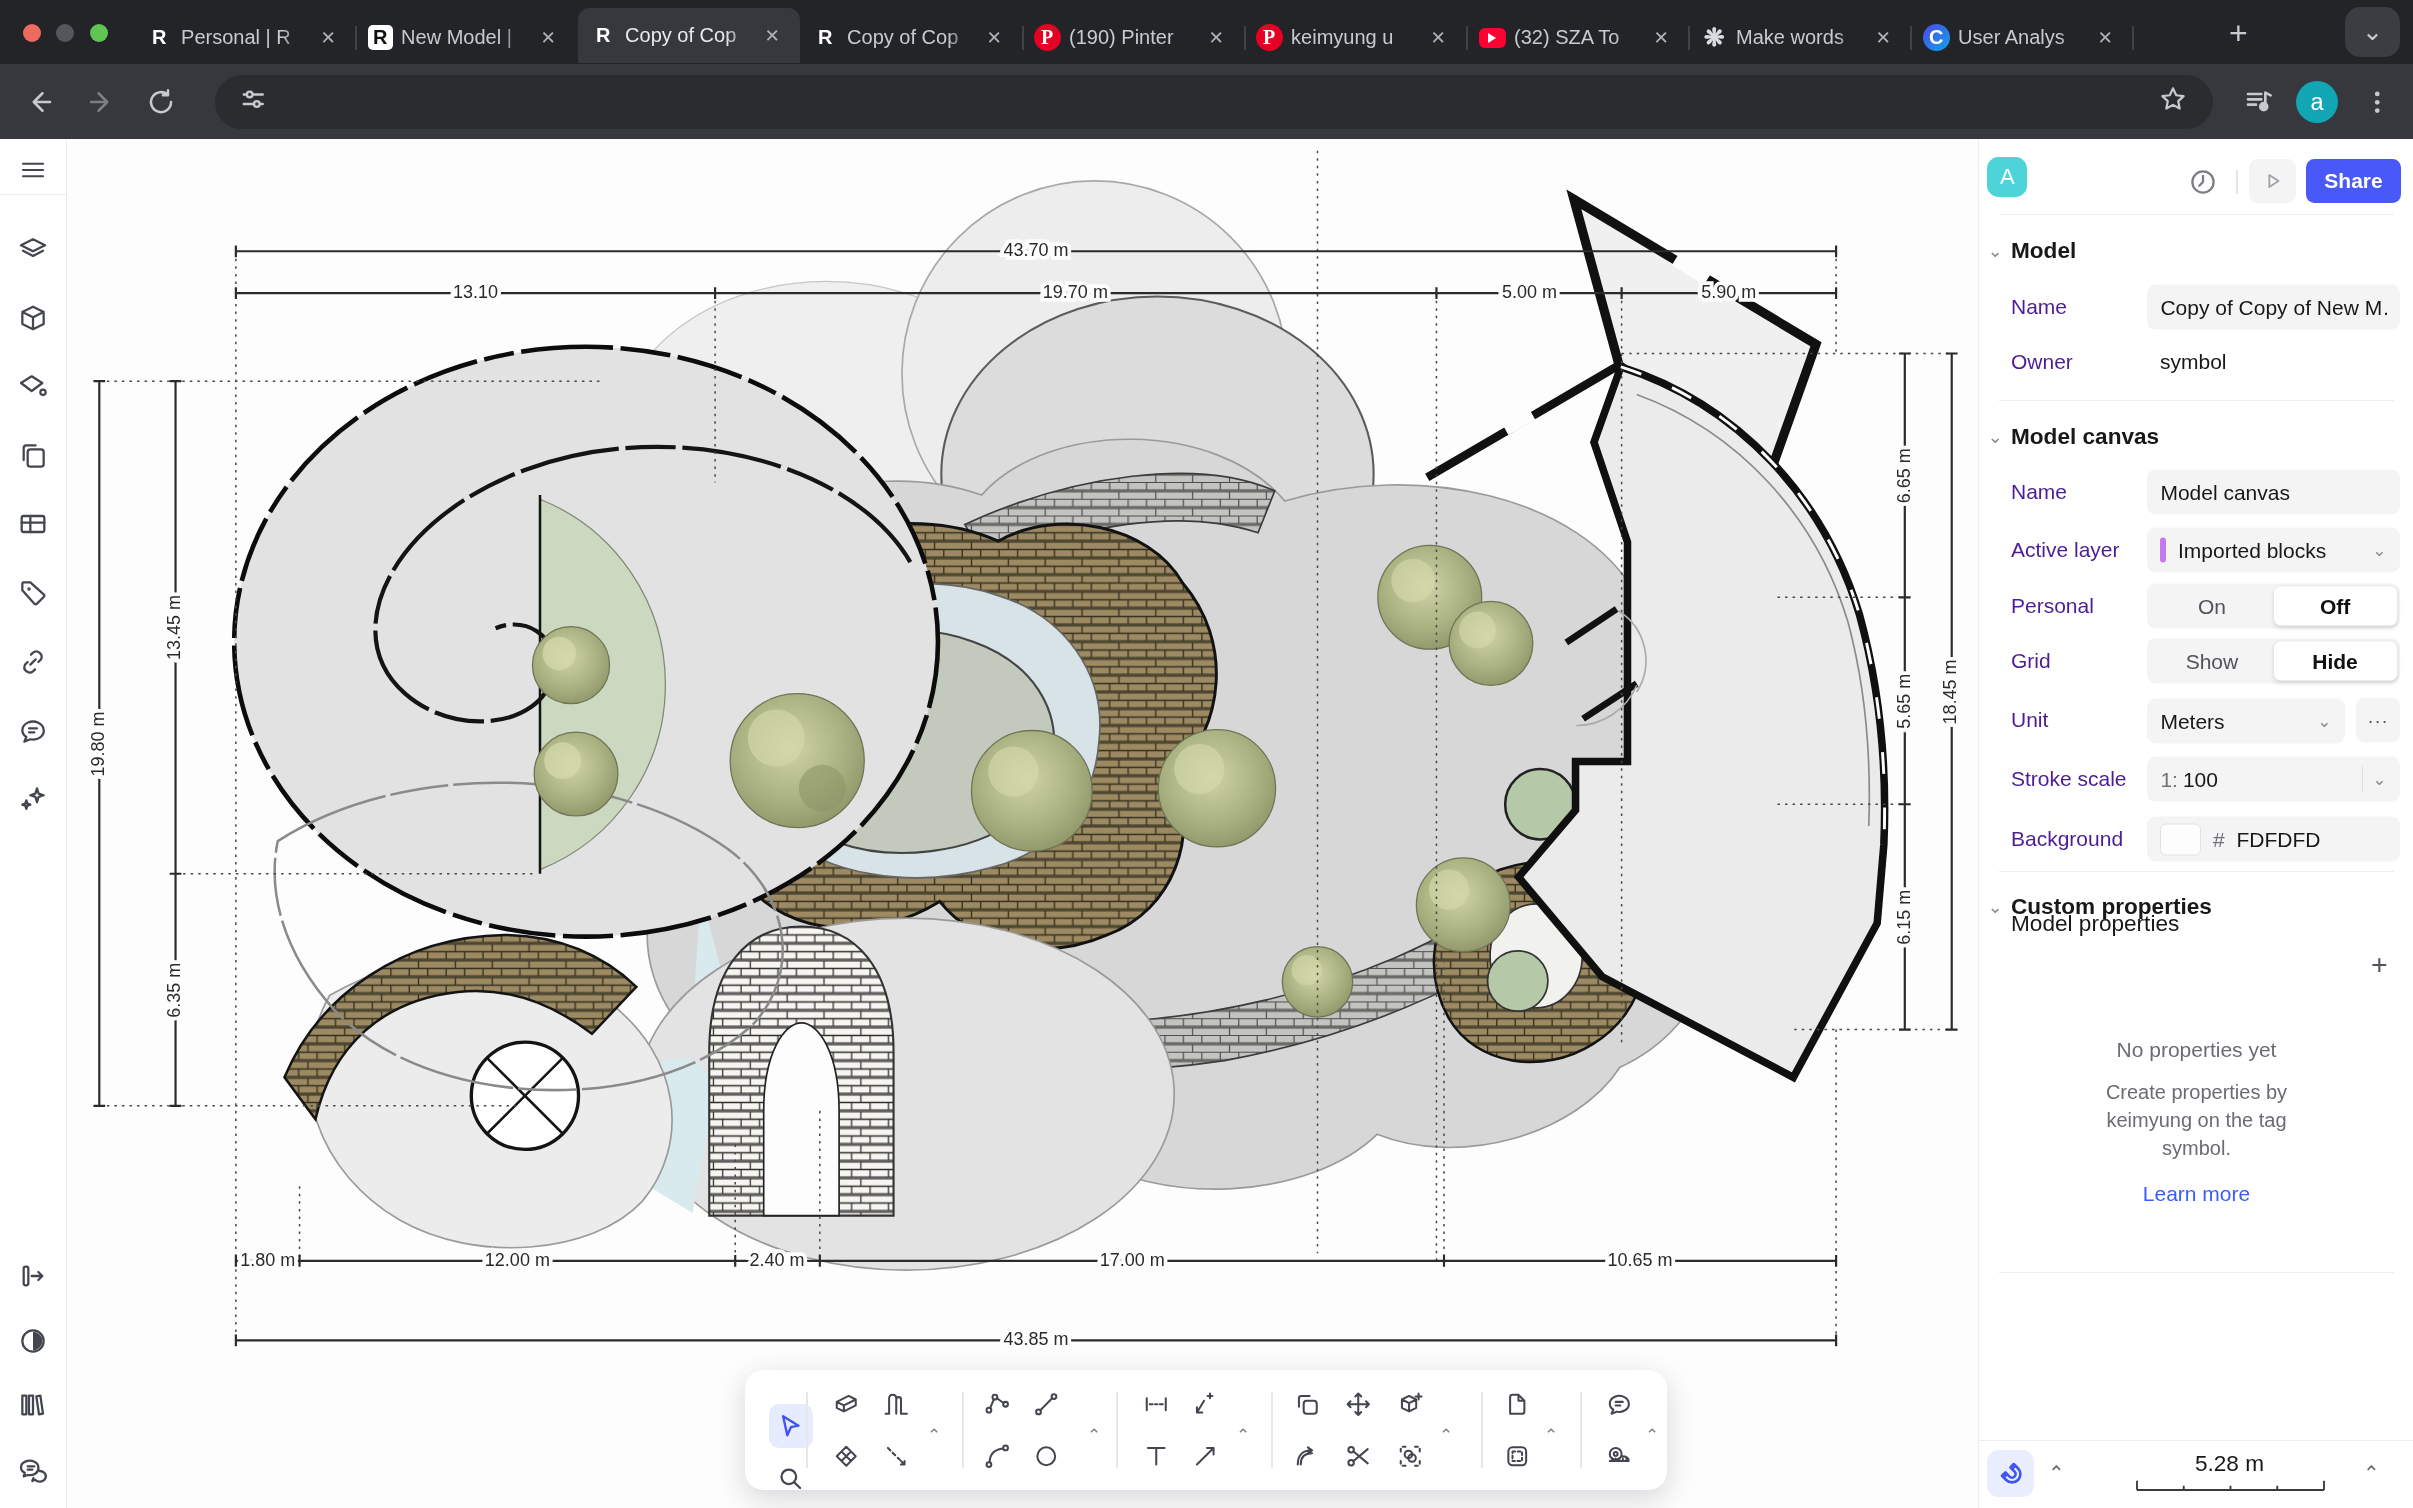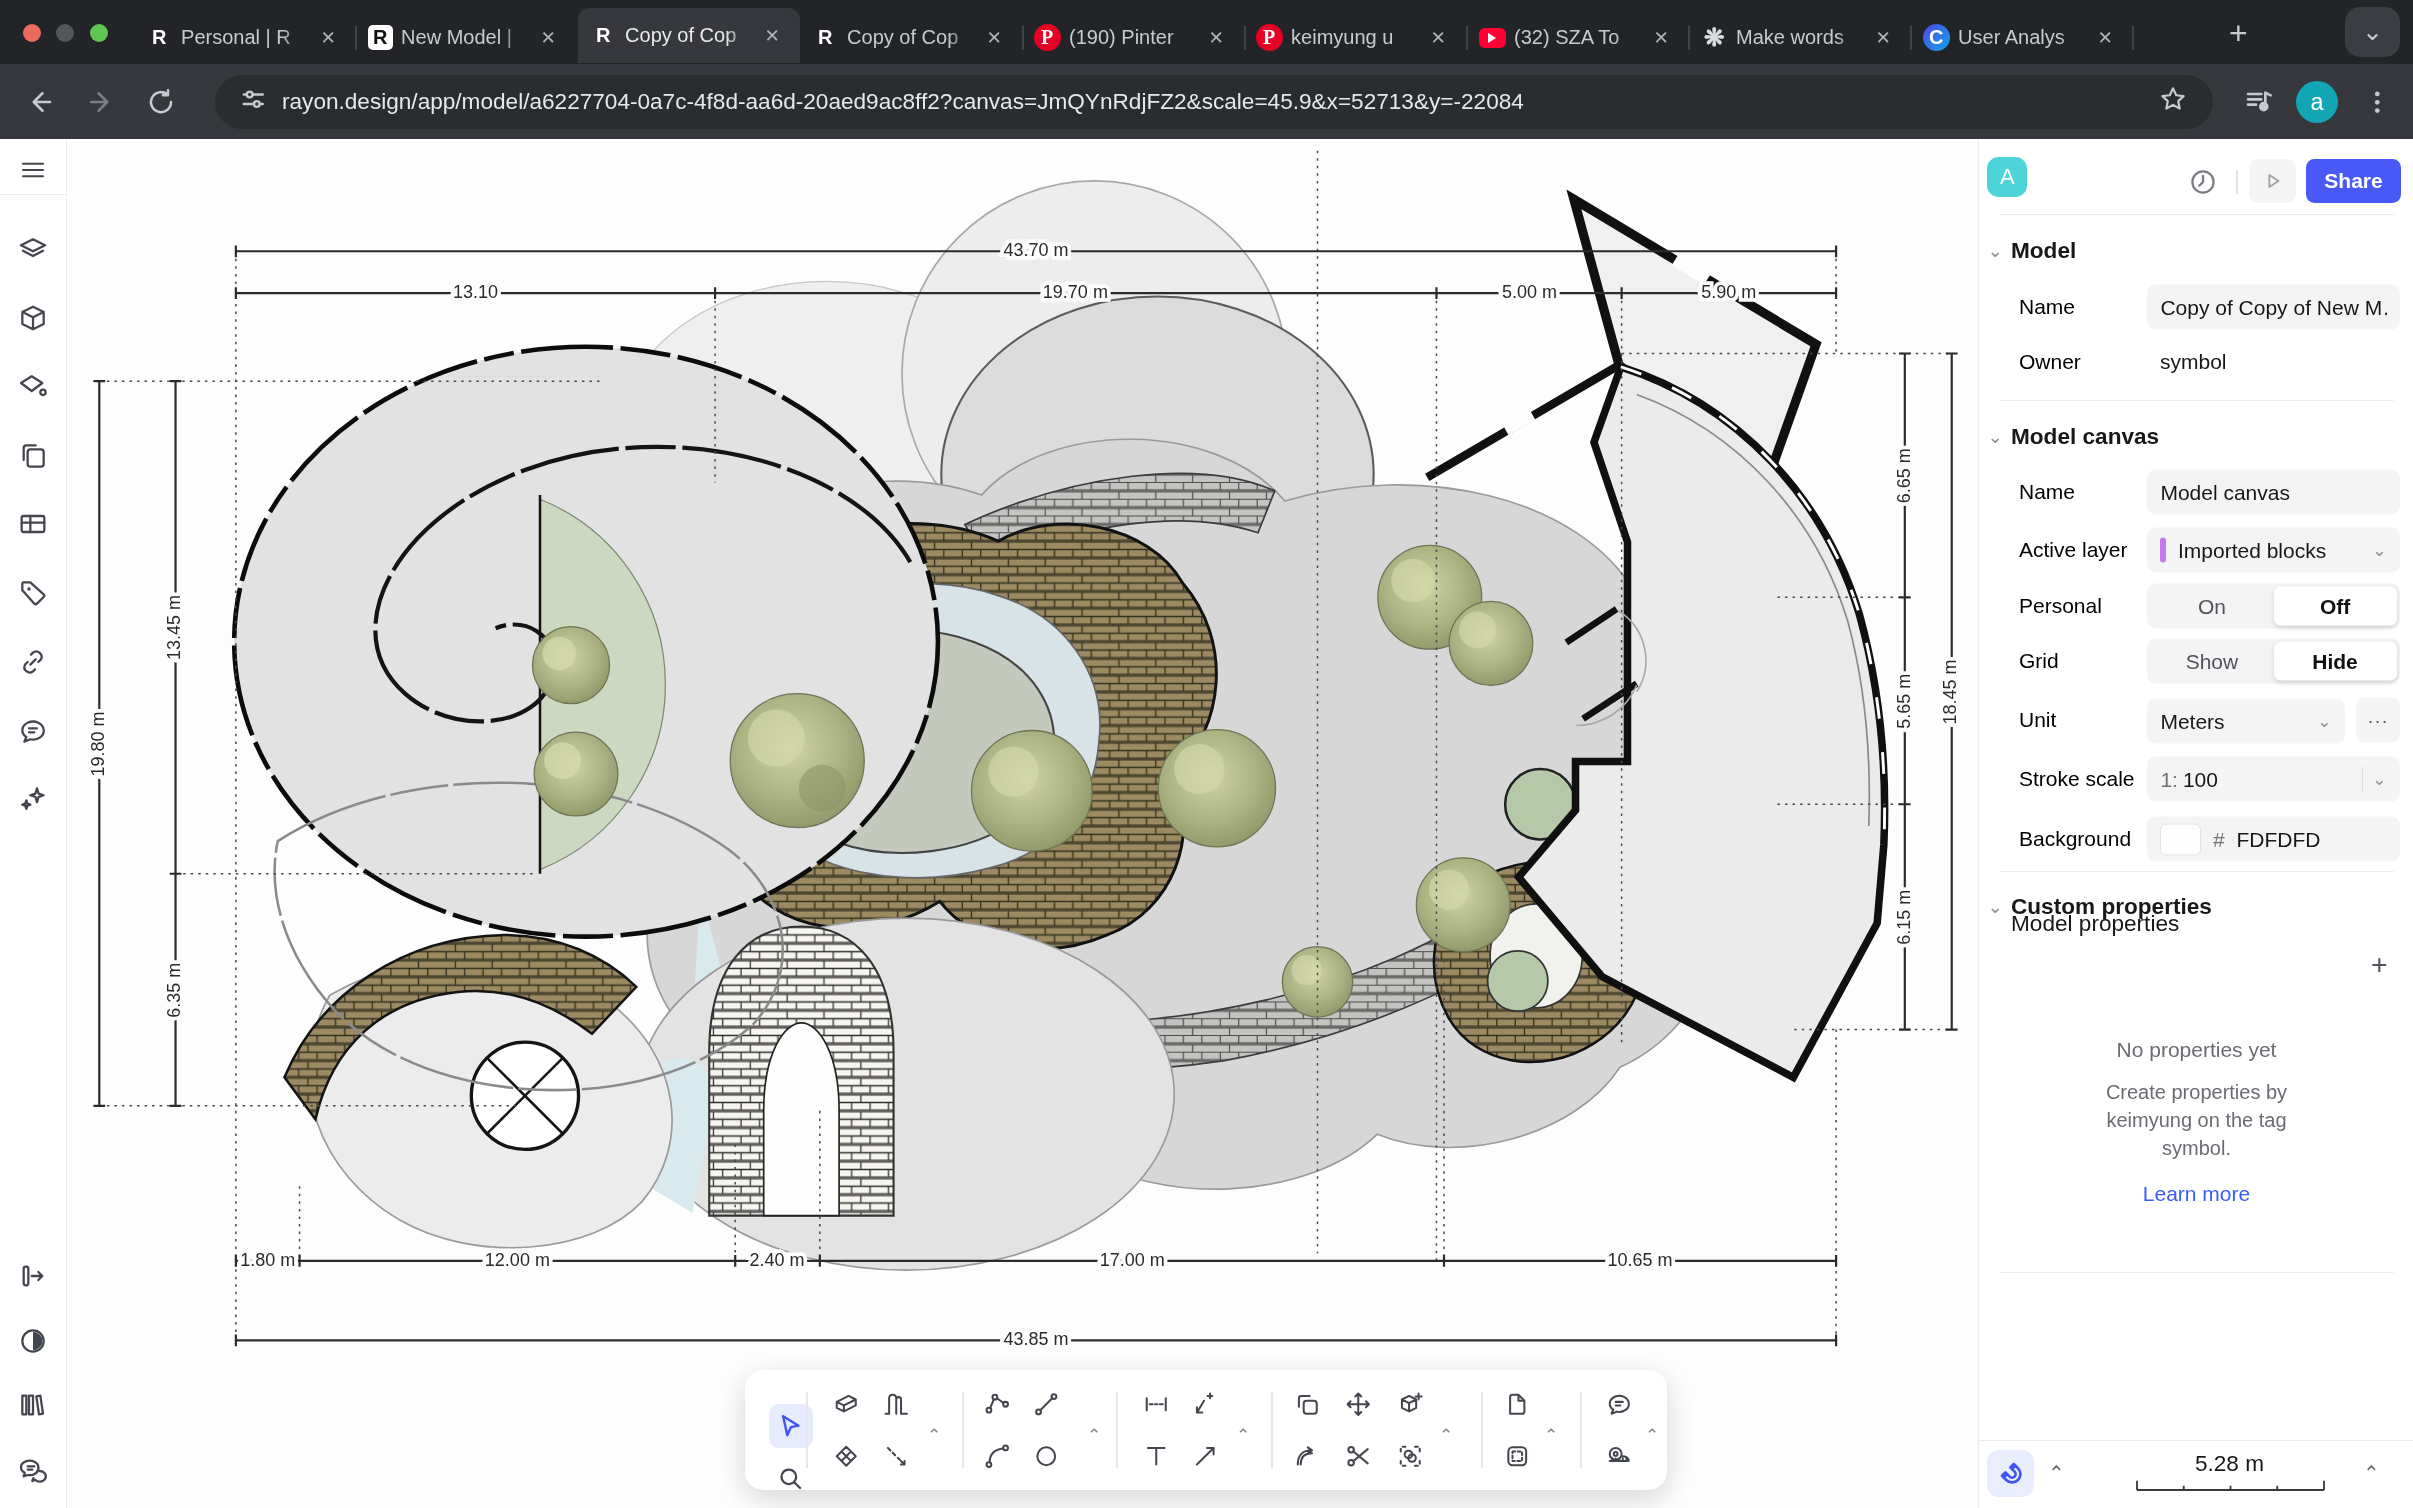--- a/index.html
+++ b/index.html
@@ -19,21 +19,21 @@
   .toolrow{position:absolute;left:0;top:64px;width:2413px;height:75px;background:#36383d;}
   .navbtn{position:absolute;top:11px;width:54px;height:54px;border-radius:50%;display:flex;align-items:center;justify-content:center;}
   .urlpill{position:absolute;left:215px;top:11px;width:1998px;height:54px;border-radius:27px;background:#2a2c30;
     display:flex;align-items:center;color:#e6e8ea;font-size:22.6px;}
   .chromeicon{position:absolute;top:11px;width:54px;height:54px;display:flex;align-items:center;justify-content:center;}
   
   .sidebar{position:absolute;left:0;top:139px;width:67px;height:1369px;background:#fff;border-right:0.8px solid #ececee;box-sizing:border-box;}
   .sbicon{position:absolute;left:50%;transform:translate(-50%,-50%);width:34px;height:34px;display:flex;align-items:center;justify-content:center;}
   .canvas{position:absolute;left:68px;top:139px;width:1910px;height:1369px;background:#fdfdfd;}
   .rpanel{position:absolute;left:1978px;top:139px;width:436px;height:1369px;background:#fff;border-left:0.8px solid #ececee;box-sizing:border-box;}
-  .rp-label{position:absolute;left:40px;font-size:21px;color:#000000;transform:translateY(-50%);}
+  .rp-label{position:absolute;left:32px;font-size:21px;color:#4c1d95;transform:translateY(-50%);}
   .rp-input{position:absolute;left:168px;width:253px;height:45px;background:#f4f4f5;border-radius:8.4px;
     display:flex;align-items:center;padding:0 13.4px;box-sizing:border-box;font-size:21px;color:#18181b;transform:translateY(-50%);}
   .rp-head{position:absolute;left:32px;font-size:22.6px;font-weight:bold;color:#18181b;transform:translateY(-50%);}
   .chev{position:absolute;left:8.4px;color:#8b8b93;font-size:18.4px;transform:translateY(-50%);}
   .divider{position:absolute;left:20px;right:20px;height:0.8px;background:#ececee;}
   .segmented{position:absolute;left:168px;width:253px;height:45px;background:#f4f4f5;border-radius:8.4px;
     display:flex;padding:3.4px;box-sizing:border-box;transform:translateY(-50%);font-size:21px;}
   .seg{flex:1;display:flex;align-items:center;justify-content:center;color:#52525b;border-radius:6.7px;}
   .seg.on{background:#fff;box-shadow:0 1.7px 5px rgba(0,0,0,.14);font-weight:bold;color:#111;}
   .link{color:#3b5cfc;}
@@ -135,21 +135,20 @@
   <div class="urlpill">
     <span style="margin:0 15px 0 23.5px">
       <svg width="28.5" height="28.5" viewBox="0 0 24 24">
           <g class="ic" style="stroke:#c6c9ce;stroke-width:2">
         <path d="M4 8 H20 M4 16 H20"></path>
             <circle cx="9" cy="8" r="2.4" fill="#36383d"></circle>
             <circle cx="15" cy="16" r="2.4" fill="#36383d"></circle>
           </g>
         </svg>
     </span>
-    <span style="white-space:nowrap;overflow:hidden;max-width:1760px">rayon.design/app/model/a6227704-0a7c-4f8d-aa6d-20aed9ac8ff2?canvas=JmQYnRdjFZ2&amp;scale=45.9&amp;x=52713&amp;y=-22084</span>
     <span style="position:absolute;right:25px">
       <svg width="30" height="30" viewBox="0 0 24 24">
           <path class="ic" style="stroke:#c6c9ce;stroke-width:1.8" d="M12 3.5 L14.6 9 L20.5 9.7 L16.2 13.7 L17.3 19.6 L12 16.7 L6.7 19.6 L7.8 13.7 L3.5 9.7 L9.4 9 Z"></path>
         </svg>
     </span>
   </div>
   <div class="chromeicon" style="left:2233px">
     <svg width="32" height="32" viewBox="0 0 24 24">
         <g class="ic" style="stroke:#c6c9ce;stroke-width:2">
       <path d="M3 6 H13 M3 10 H13 M3 14 H9"></path>

